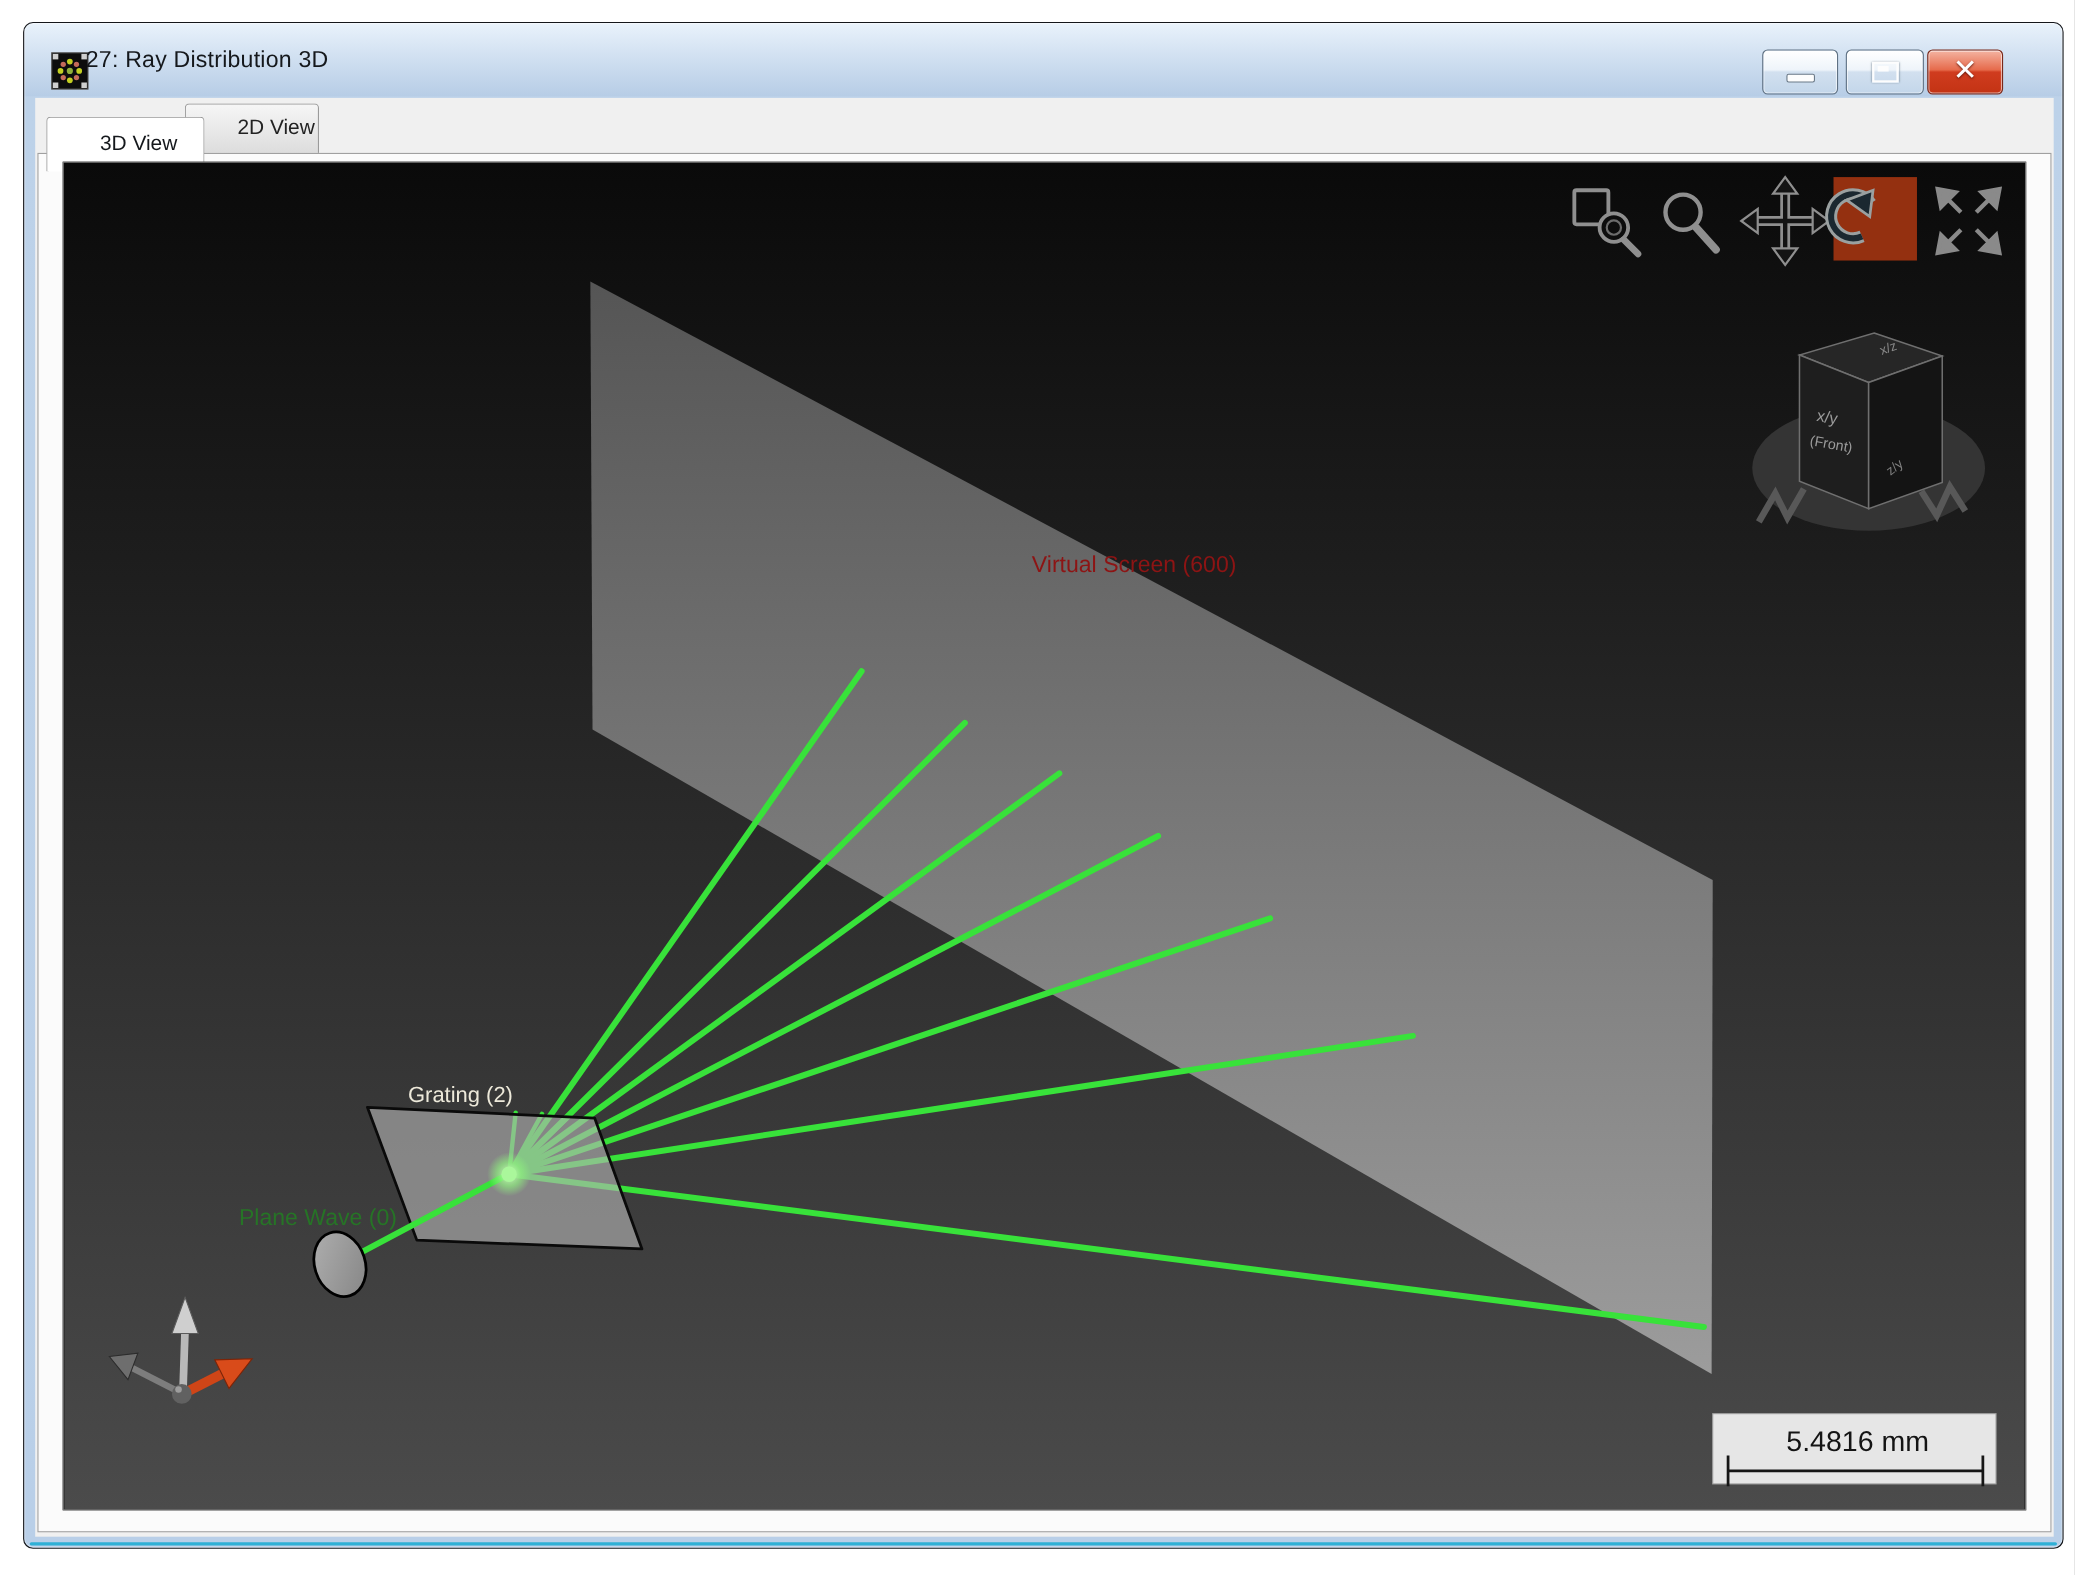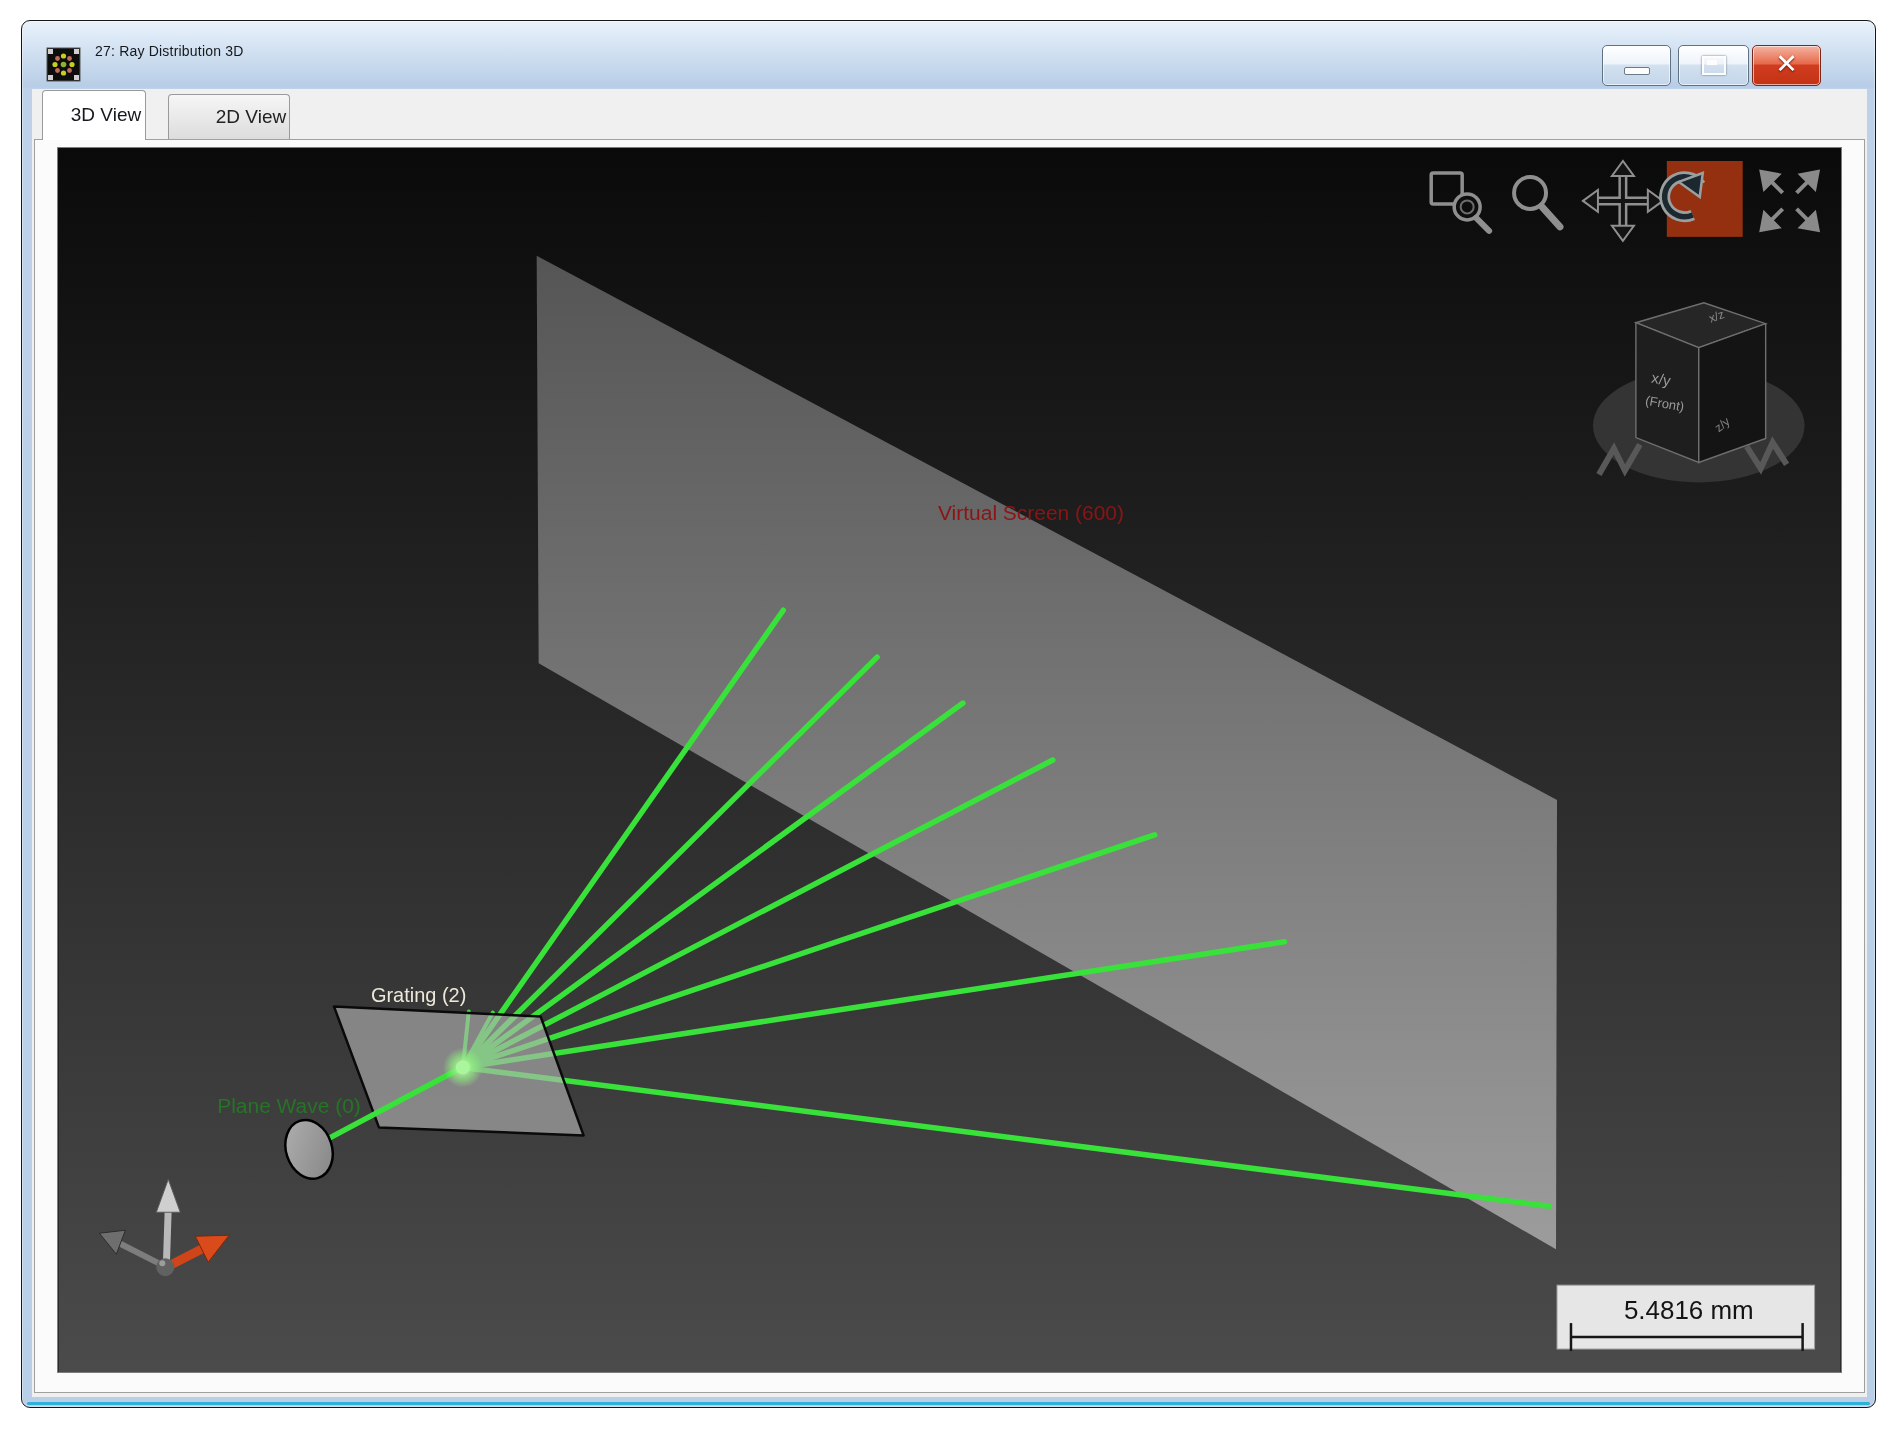--- a/index.html
+++ b/index.html
@@ -15,21 +15,21 @@
     background:linear-gradient(180deg,#e9f2fb 0%,#d3e2f2 28px,#b7cde6 66px,#bdd2e9 67px,#b9cfe8 100%);
     box-shadow:0 0 0 1px rgba(255,255,255,.35) inset;
   }
   .window::after{
     content:"";position:absolute;left:5px;right:5px;bottom:2px;height:3px;
     background:#2fb0d6;border-radius:2px;
   }
   .titlebar{position:absolute;left:0;top:0;right:0;height:68px;}
   .title-icon{position:absolute;left:24px;top:26px;width:35px;height:35px;}
   .title-text{
-    position:absolute;left:73px;top:22px;font-size:14px;color:#15181c;
+    position:absolute;left:56px;top:22px;font-size:21px;color:#15181c;
     letter-spacing:.2px;white-space:nowrap;
   }
   .winbtn{
     position:absolute;top:24px;height:41px;border:1px solid #5f7183;border-radius:5px;
     background:linear-gradient(180deg,#ffffff 0%,#eef4fa 45%,#d2e0ef 50%,#c3d6ea 100%);
     box-shadow:0 0 0 1px rgba(255,255,255,.6) inset;
     display:flex;align-items:center;justify-content:center;
   }
   .btn-min{left:1580px;width:69px;}
   .btn-max{left:1656px;width:71px;}
@@ -41,21 +41,21 @@
   .glyph-min{width:26px;height:8px;background:#fdfdfd;border:1px solid #6b7a88;border-radius:2px;margin-top:10px;}
   .glyph-max{width:24px;height:19px;border:2px solid #fdfdfd;box-shadow:0 0 2px #5a6b7c;position:relative;background:transparent;}
   .glyph-max::before{content:"";position:absolute;left:3px;top:2px;width:10px;height:5px;background:#fdfdfd;}
   .glyph-close{font-size:27px;font-weight:bold;color:#ffffff;text-shadow:0 1px 2px #5e160a;line-height:1;margin-top:-2px;}
   
   .client{position:absolute;left:10px;top:68px;width:1835px;height:1308px;background:#f0f0f0;}
   .tab{
     position:absolute;border:1px solid #9a9a9a;border-bottom:none;
     border-radius:4px 4px 0 0;font-size:19px;color:#15181c;text-align:center;
   }
-  .tab-active{left:10px;top:1px;width:104px;height:50px;background:#ffffff;z-index:3;line-height:48px;padding-left:24px;}
+  .tab-active{left:10px;top:17px;width:144px;height:50px;background:#ffffff;z-index:3;line-height:48px;padding-left:24px;}
   .tab-inactive{left:136px;top:5px;width:122px;height:46px;background:linear-gradient(180deg,#f6f6f6,#dcdcdc);z-index:1;line-height:44px;color:#222;padding-left:44px;}
   .tabpage{
     position:absolute;left:2px;top:50px;width:1831px;height:1254px;
     background:#fbfbfb;border:1px solid #a0a0a0;z-index:2;
   }
   
   .viewport{
     position:absolute;left:57px;top:147px;width:1785px;height:1226px;
     border:1px solid #7c7c7c;z-index:4;background:#0a0a0a;
   }

